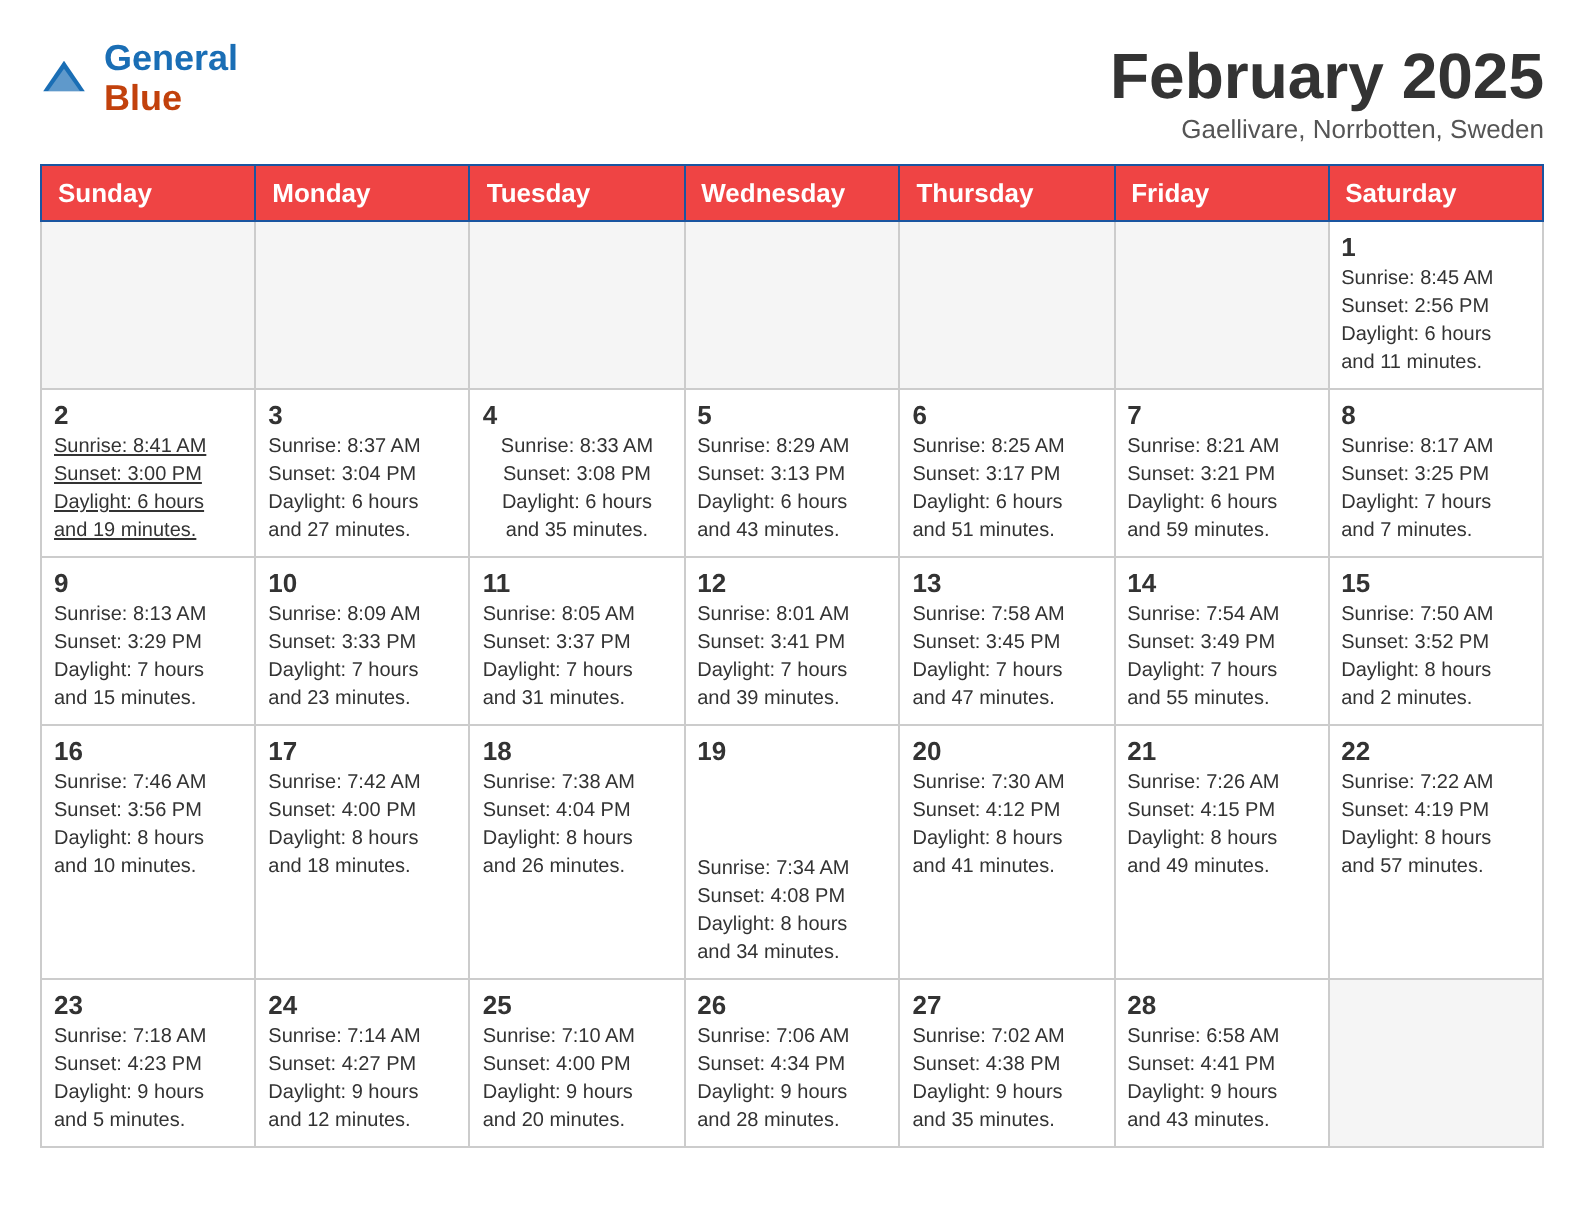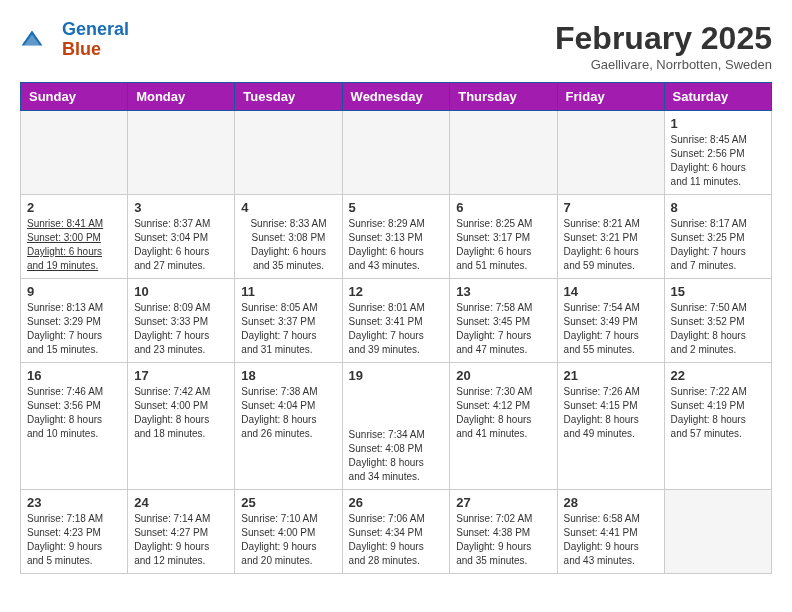--- a/index.html
+++ b/index.html
@@ -12,21 +12,21 @@
     }
     .header-area {
       display: flex;
       align-items: flex-start;
       justify-content: space-between;
       margin-bottom: 10px;
     }
     .logo {
       display: flex;
       align-items: center;
-      gap: 18px;
+      gap: 8px;
     }
     .logo-text {
       font-size: 18px;
       font-weight: bold;
       color: #000;
       line-height: 1.1;
     }
     .logo-text span { color: #1a6eb5; }
     .logo-icon {
       width: 24px;
@@ -43,21 +43,21 @@
     .calendar-subtitle {
       font-size: 13px;
       color: #555;
     }
     .calendar {
       width: 100%;
       border-collapse: collapse;
       border: 1px solid #ccc;
     }
     .calendar th {
-      background: #a21caf;
+      background: #ef4444;
       color: #fff;
       font-size: 13px;
       font-weight: bold;
       padding: 6px 8px;
       text-align: left;
       border: 1px solid #1a55a0;
     }
     .calendar td {
       border: 1px solid #ccc;
       vertical-align: top;

